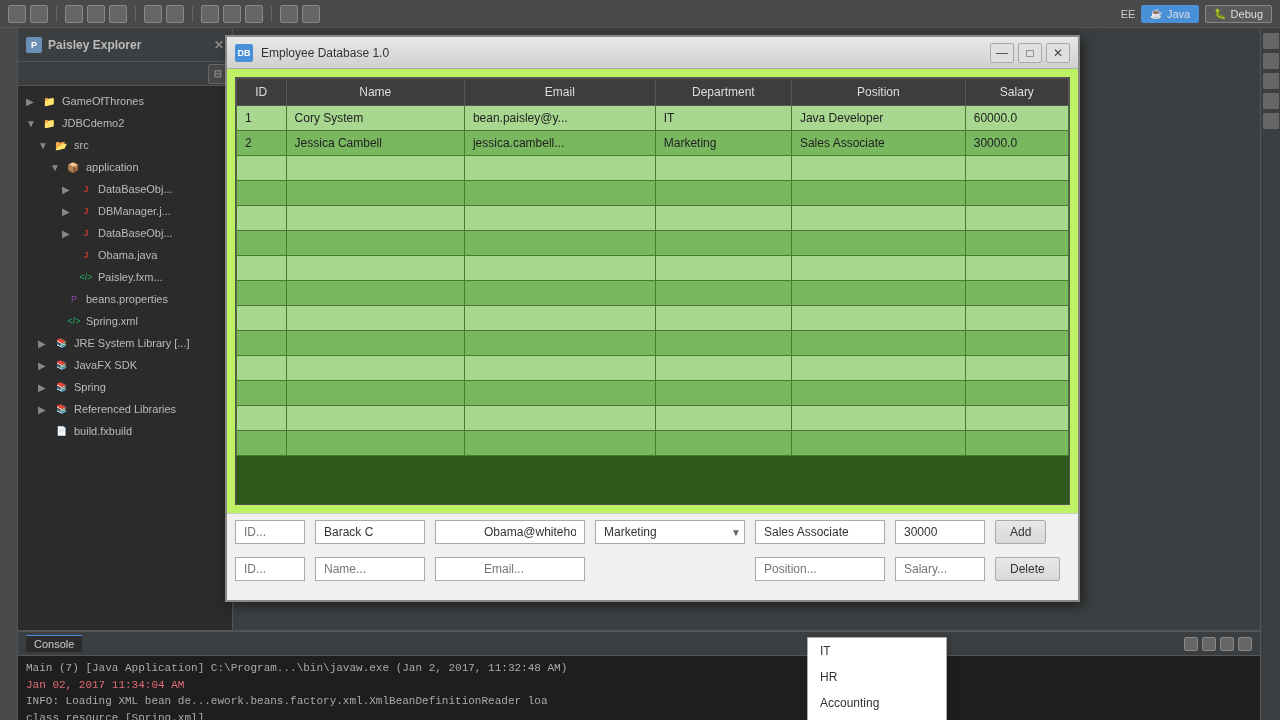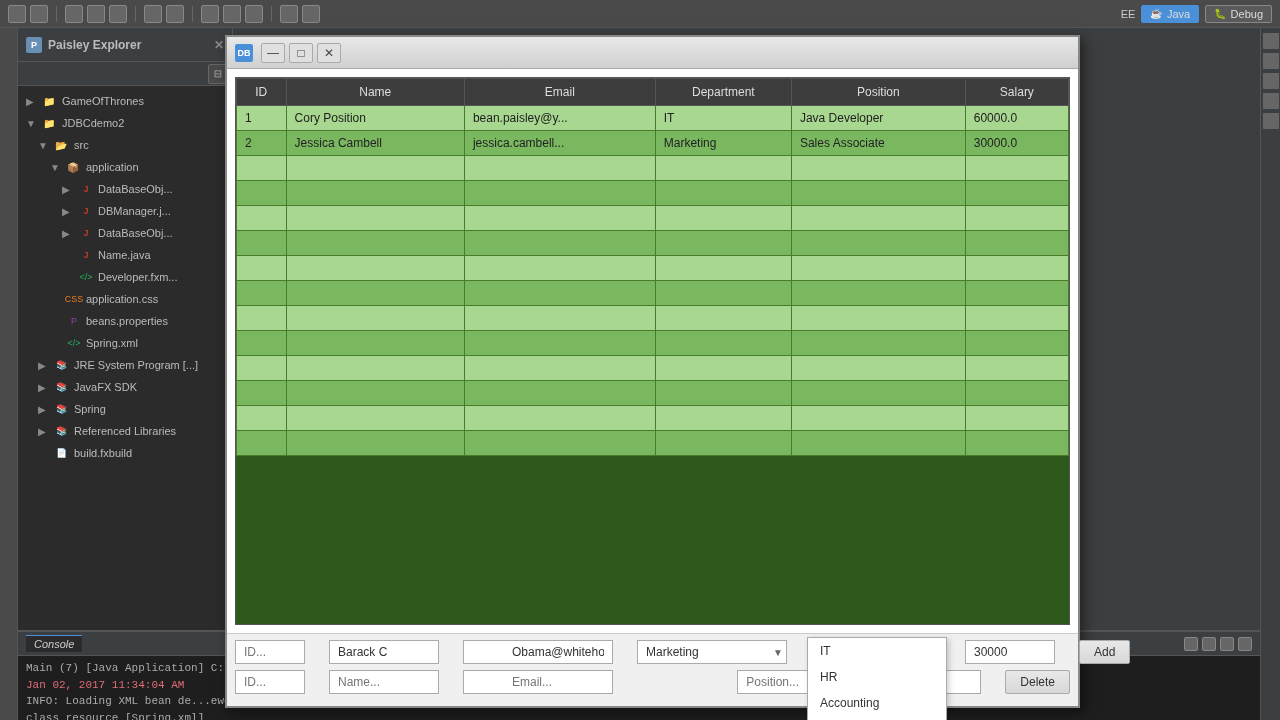--- a/index.html
+++ b/index.html
@@ -189,22 +189,22 @@
     .console-content .log-line { color: #aaa; }
     .console-content .error-line { color: #e06c75; }
     .console-content .info-line { color: #aaa; }
 
     
     .dialog-window {
       position: absolute;
       top: 35px;
       left: 225px;
       width: 855px;
-      height: 673px;
-      background: #ffffff;
+      height: 567px;
+      background: #bef264;
       border: 2px solid #888;
       box-shadow: 4px 4px 12px rgba(0,0,0,0.5);
       display: flex;
       flex-direction: column;
     }
     .dialog-titlebar {
       height: 32px;
       background: linear-gradient(to bottom, #e8e8e8, #d0d0d0);
       border-bottom: 1px solid #aaa;
       display: flex;
@@ -283,22 +283,22 @@
     .row-even td { background: #7ab860 !important; }
 
     
     .dialog-form {
       padding: 6px 8px;
       background: #f0f0f0;
       border-top: 1px solid #ccc;
     }
     .form-row {
       display: flex;
-      gap: 24px;
-      margin-bottom: 6px;
+      gap: 10px;
+      margin-bottom: 13px;
     }
     .form-input {
       padding: 4px 8px;
       border: 1px solid #aaa;
       background: white;
       font-size: 12px;
       color: #333;
       outline: none;
     }
     .form-input.id-field { width: 70px; }
@@ -379,21 +379,20 @@
       align-items: center;
       padding: 0 8px;
       gap: 8px;
       border-bottom: 1px solid #555;
     }
     .console-tab {
       color: #ccc;
       font-size: 11px;
       cursor: pointer;
       padding: 2px 8px;
-      font-style: italic;
     }
     .console-tab.active {
       background: #2b2b2b;
       border-top: 1px solid #4a90d9;
     }
   </style>
 </head>
 <body>
 
 <div class="ide-bg"></div>
@@ -482,51 +481,46 @@
 
     <div class="tree-item indent-4">
       <span class="toggle-icon">▶</span>
       <span class="tree-icon java-icon">J</span>
       <span>DataBaseObj...</span>
     </div>
 
     <div class="tree-item indent-4">
       <span class="toggle-icon" style="visibility:hidden">▶</span>
       <span class="tree-icon java-icon">J</span>
-      <span>Name.java</span>
+      <span>Obama.java</span>
     </div>
 
     <div class="tree-item indent-4">
       <span class="toggle-icon" style="visibility:hidden">▶</span>
       <span class="tree-icon xml-icon">&lt;/&gt;</span>
-      <span>Developer.fxm...</span>
-    </div>
-
-    <div class="tree-item indent-3">
-      <span class="toggle-icon" style="visibility:hidden">▶</span>
-      <span class="tree-icon css-icon">CSS</span>
-      <span>application.css</span>
-    </div>
+      <span>Paisley.fxm...</span>
+    </div>
+
 
     <div class="tree-item indent-3">
       <span class="toggle-icon" style="visibility:hidden">▶</span>
       <span class="tree-icon props-icon">P</span>
       <span>beans.properties</span>
     </div>
 
     <div class="tree-item indent-3">
       <span class="toggle-icon" style="visibility:hidden">▶</span>
       <span class="tree-icon xml-icon">&lt;/&gt;</span>
       <span>Spring.xml</span>
     </div>
 
     <div class="tree-item indent-2">
       <span class="toggle-icon">▶</span>
       <span class="tree-icon lib-icon">📚</span>
-      <span>JRE System Program [...]</span>
+      <span>JRE System Library [...]</span>
     </div>
 
     <div class="tree-item indent-2">
       <span class="toggle-icon">▶</span>
       <span class="tree-icon lib-icon">📚</span>
       <span>JavaFX SDK</span>
     </div>
 
     <div class="tree-item indent-2">
       <span class="toggle-icon">▶</span>
@@ -572,20 +566,21 @@
   <div class="sidebar-icon"></div>
   <div class="sidebar-icon"></div>
   <div class="sidebar-icon"></div>
   <div class="sidebar-icon"></div>
 </div>
 
 <div class="dialog-window">
 
   <div class="dialog-titlebar">
     <div class="dialog-title-icon">DB</div>
+    <span class="dialog-title-text">Employee Database 1.0</span>
     <div class="dialog-controls">
       <div class="dialog-ctrl-btn">—</div>
       <div class="dialog-ctrl-btn">□</div>
       <div class="dialog-ctrl-btn close-btn">✕</div>
     </div>
   </div>
 
   <div class="table-container">
     <table class="db-table">
       <thead>
@@ -595,21 +590,21 @@
           <th>Email</th>
           <th>Department</th>
           <th>Position</th>
           <th>Salary</th>
         </tr>
       </thead>
       <tbody id="table-body">
 
       <tr class="row-odd">
       <td>1</td>
-      <td>Cory Position</td>
+      <td>Cory System</td>
       <td>bean.paisley@y...</td>
       <td>IT</td>
       <td>Java Developer</td>
       <td>60000.0</td>
     </tr>
           <tr class="row-even">
       <td>2</td>
       <td>Jessica Cambell</td>
       <td>jessica.cambell...</td>
       <td>Marketing</td>

